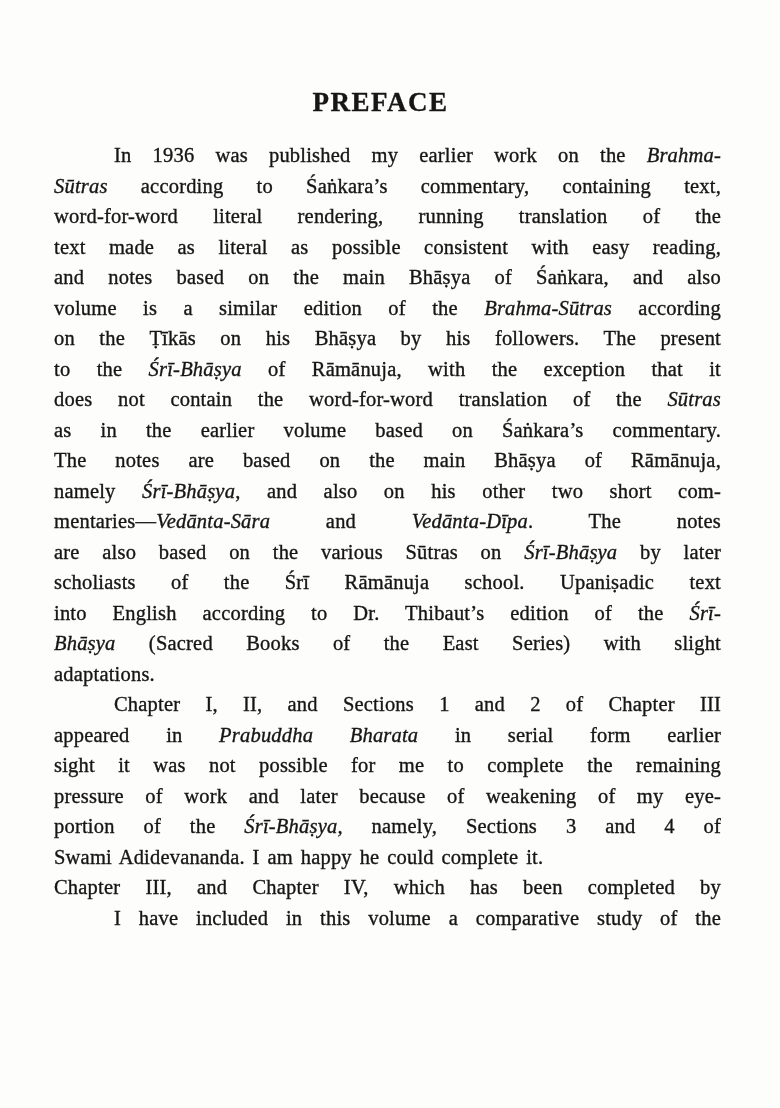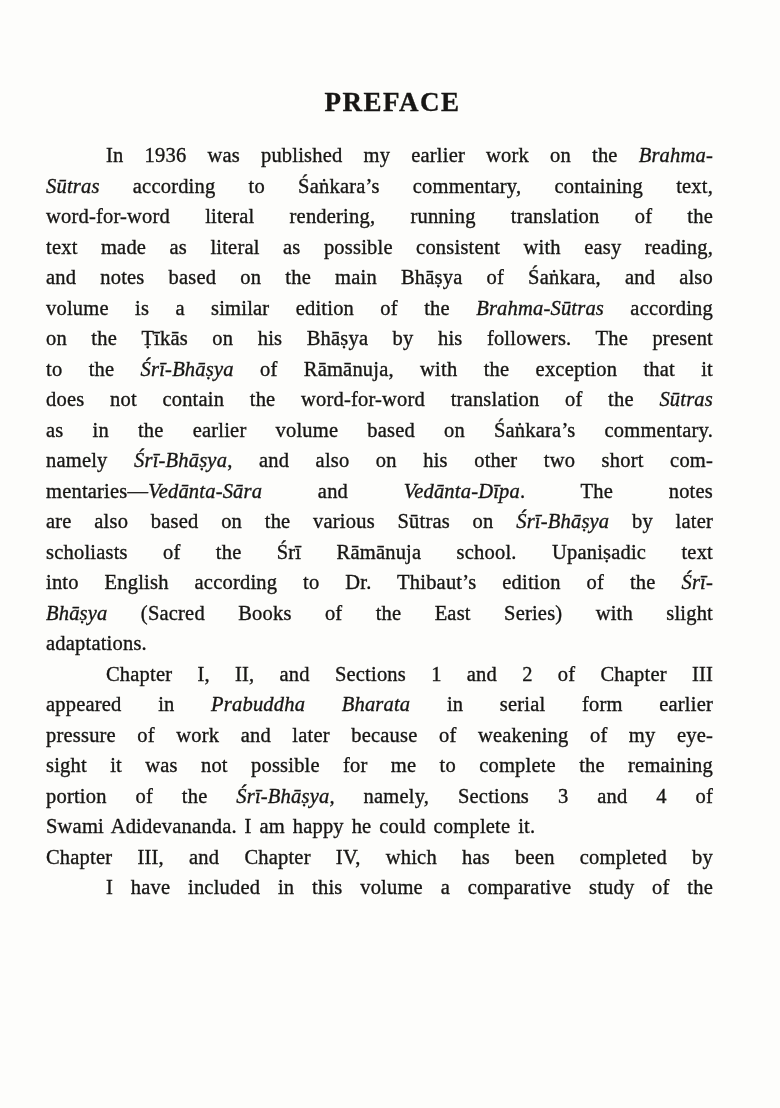--- a/index.html
+++ b/index.html
@@ -17,32 +17,32 @@
     width: 780px;
     height: 1108px;
     background: #fdfdfb;
     font-family: "Liberation Serif", "DejaVu Serif", serif;
     color: #171614;
     -webkit-text-stroke: 0.35px;
   }
   .title {
     position: absolute;
     top: 87px;
-    left: 59px;
+    left: 47px;
     width: 667px;
     margin: 0;
     text-align: center;
     font-size: 27px;
     font-weight: bold;
     letter-spacing: 1.5px;
   }
   .text-block {
     position: absolute;
     top: 140px;
-    left: 46px;
+    left: 54px;
     width: 667px;
     font-size: 20.5px;
     line-height: 30.5px;
     letter-spacing: 0.2px;
     word-spacing: 2.5px;
     font-family: Liberation Serif, serif;
   }
   .paragraph {
     margin: 0;
   }
@@ -71,33 +71,34 @@
         <div class="line indent"><span>In 1936 was published my earlier work on the </span><span class="it">Brahma-</span></div>
         <div class="line"><span class="it">Sūtras</span><span> according to Śaṅkara’s commentary, containing text,</span></div>
         <div class="line"><span>word-for-word literal rendering, running translation of the</span></div>
         <div class="line"><span>text made as literal as possible consistent with easy reading,</span></div>
         <div class="line"><span>and notes based on the main Bhāṣya of Śaṅkara, and also</span></div>
         <div class="line"><span>volume is a similar edition of the </span><span class="it">Brahma-Sūtras</span><span> according</span></div>
         <div class="line"><span>on the Ṭīkās on his Bhāṣya by his followers. The present</span></div>
         <div class="line"><span>to the </span><span class="it">Śrī-Bhāṣya</span><span> of Rāmānuja, with the exception that it</span></div>
         <div class="line"><span>does not contain the word-for-word translation of the </span><span class="it">Sūtras</span></div>
         <div class="line"><span>as in the earlier volume based on Śaṅkara’s commentary.</span></div>
+        <div class="line"><span>The notes are based on the main Bhāṣya of Rāmānuja,</span></div>
         <div class="line"><span>namely </span><span class="it">Śrī-Bhāṣya</span><span>, and also on his other two short com-</span></div>
         <div class="line"><span>mentaries—</span><span class="it">Vedānta-Sāra</span><span> and </span><span class="it">Vedānta-Dīpa</span><span>. The notes</span></div>
         <div class="line"><span>are also based on the various Sūtras on </span><span class="it">Śrī-Bhāṣya</span><span> by later</span></div>
         <div class="line"><span>scholiasts of the Śrī Rāmānuja school. Upaniṣadic text</span></div>
         <div class="line"><span>into English according to Dr. Thibaut’s edition of the </span><span class="it">Śrī-</span></div>
         <div class="line"><span class="it">Bhāṣya</span><span> (Sacred Books of the East Series) with slight</span></div>
         <div class="line no-just"><span>adaptations.</span></div>
       </div>
       <div class="paragraph">
         <div class="line indent"><span>Chapter I, II, and Sections 1 and 2 of Chapter III</span></div>
         <div class="line"><span>appeared in </span><span class="it">Prabuddha Bharata</span><span> in serial form earlier</span></div>
+        <div class="line"><span>sight it was not possible for me to complete the remaining</span></div>
         <div class="line"><span>pressure of work and later because of weakening of my eye-</span></div>
-        <div class="line"><span>sight it was not possible for me to complete the remaining</span></div>
         <div class="line"><span>portion of the </span><span class="it">Śrī-Bhāṣya,</span><span> namely, Sections 3 and 4 of</span></div>
         <div class="line no-just"><span>Swami Adidevananda. I am happy he could complete it.</span></div>
         <div class="line"><span>Chapter III, and Chapter IV, which has been completed by</span></div>
       </div>
       <div class="paragraph">
         <div class="line indent"><span>I have included in this volume a comparative study of the</span></div>
       </div>
     </div>
 </div>
 

